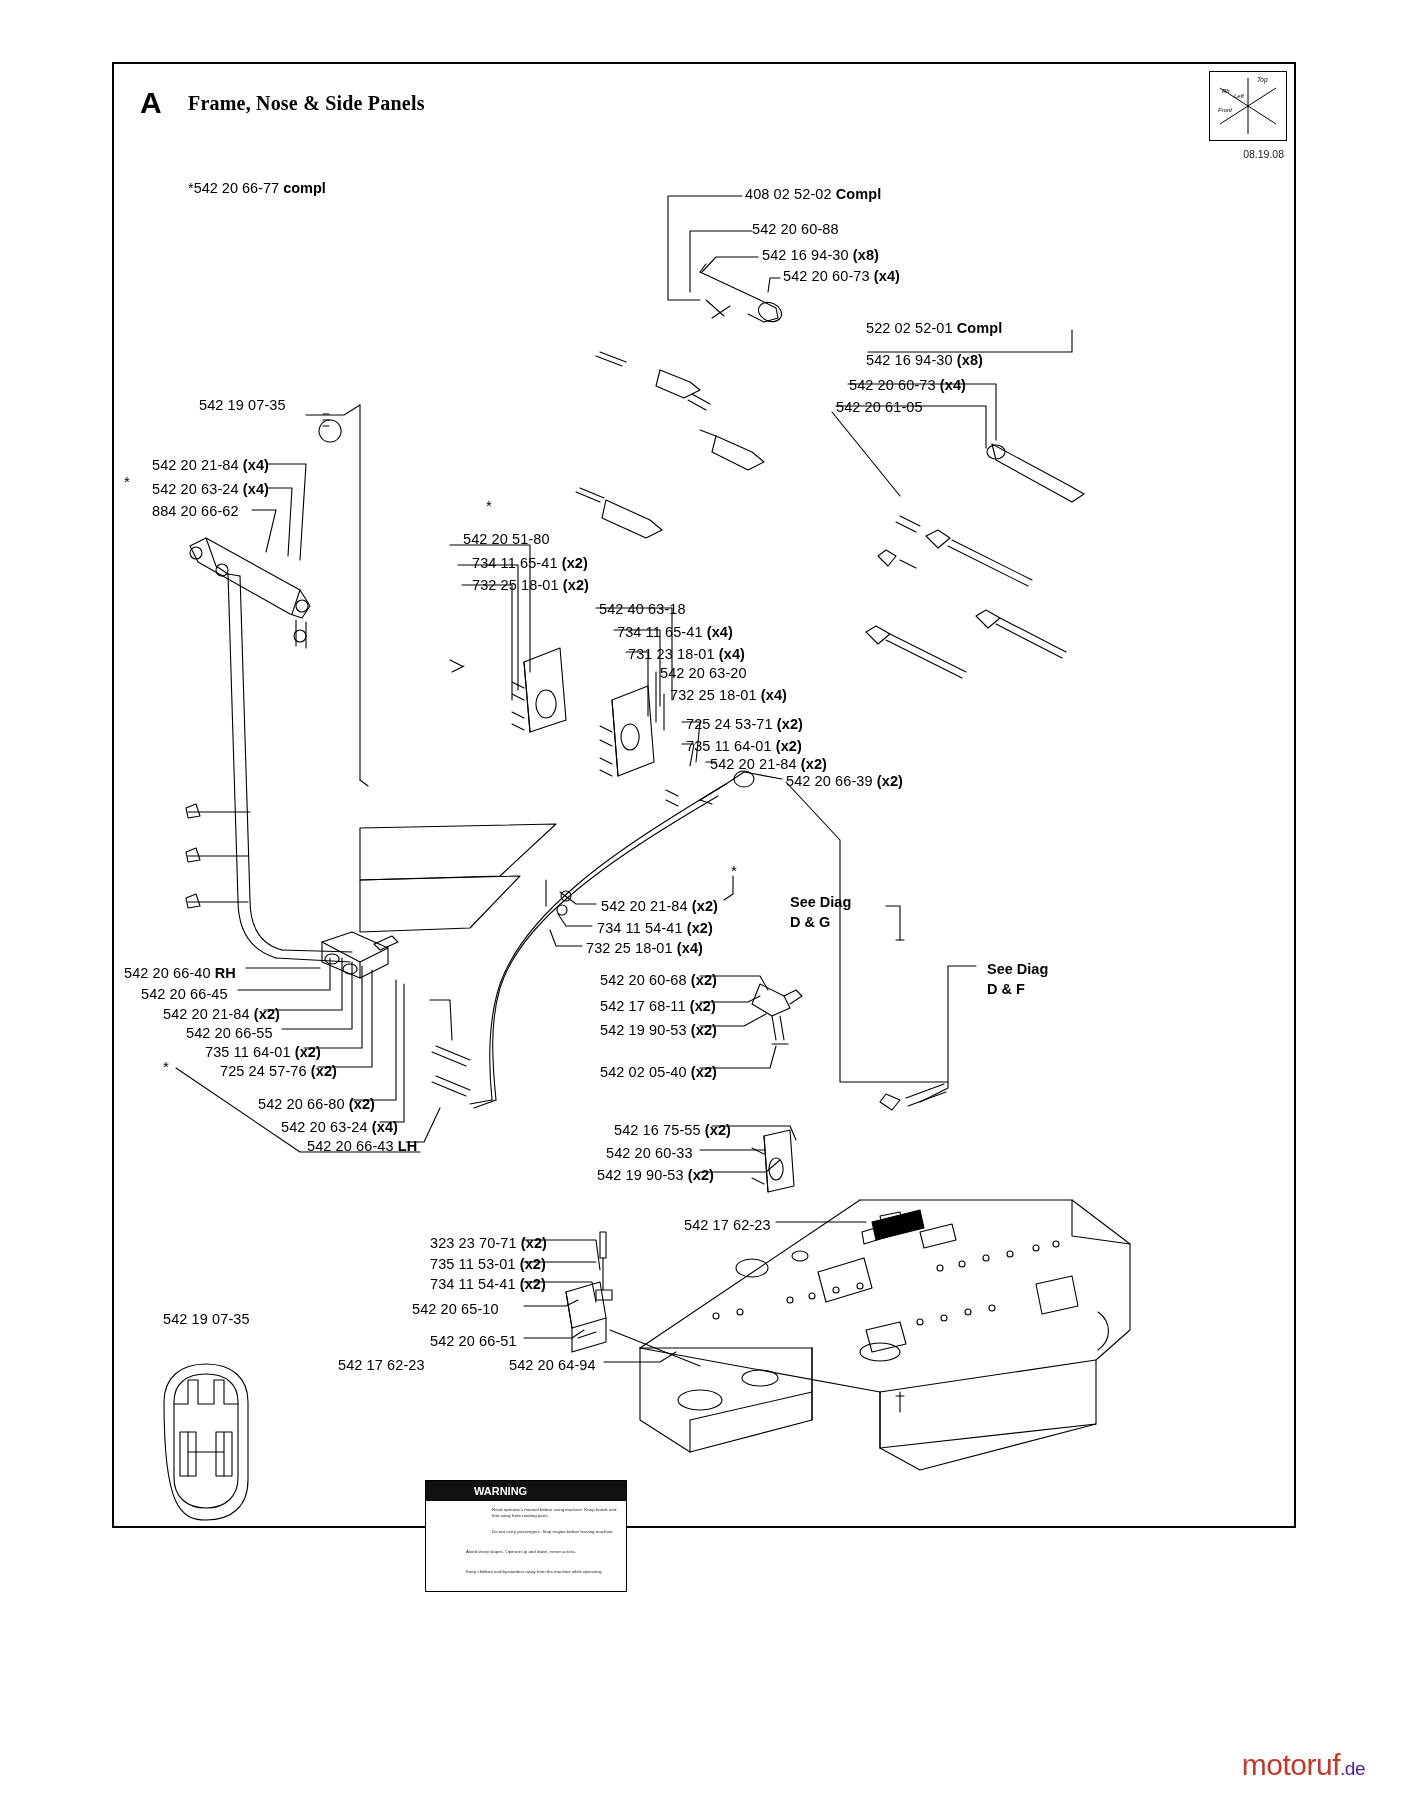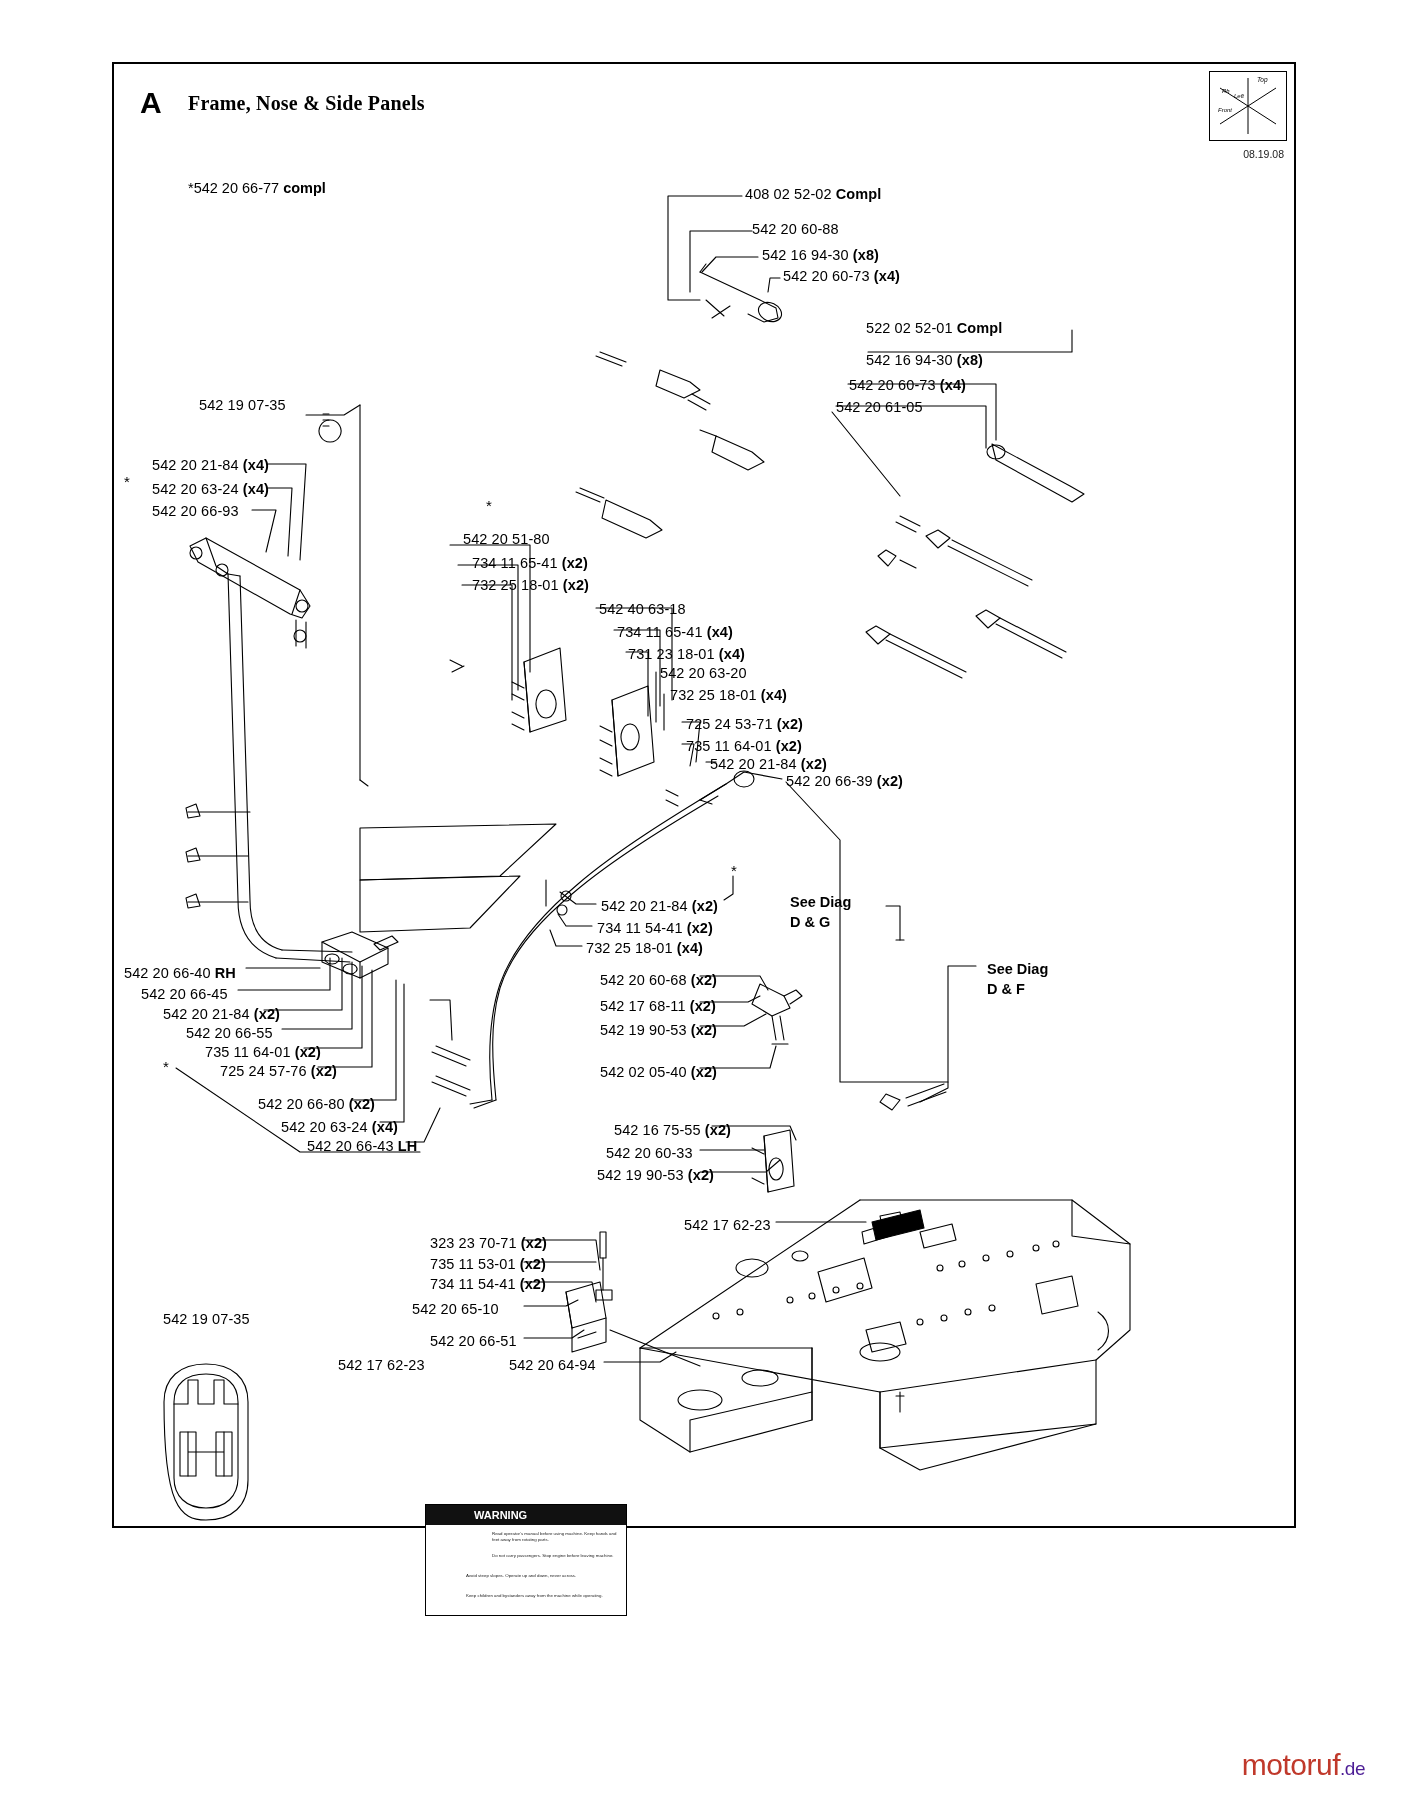--- a/index.html
+++ b/index.html
@@ -10,21 +10,21 @@
   .sec-title{position:absolute;left:74px;top:28px;font-size:20px;font-weight:bold;letter-spacing:.2px;font-family:Liberation Serif, serif;}
   .sec-sub{position:absolute;left:74px;top:72px;font-size:14.5px;margin-top:44px;}
   .sec-sub b{font-weight:bold;}
   .orient-box{position:absolute;right:7px;top:7px;width:76px;height:68px;border:1.5px solid #000;}
   .date{position:absolute;right:10px;top:84px;font-size:10.5px;color:#222;}
   .lbl{position:absolute;font-size:14.5px;white-space:nowrap;letter-spacing:.1px;}
   .lbl b{font-weight:bold;}
   .star{position:absolute;font-size:15px;}
   .seediag{position:absolute;font-size:14.5px;font-weight:bold;line-height:1.35;white-space:nowrap;}
   svg.art{position:absolute;left:0;top:0;width:1401px;height:1800px;pointer-events:none;}
-  .warnbox{position:absolute;left:425px;top:1480px;width:200px;height:110px;border:1.5px solid #000;background:#fff;margin-top:24px;}
+  .warnbox{position:absolute;left:425px;top:1480px;width:200px;height:110px;border:1.5px solid #000;background:#fff;}
   .warnhdr{position:absolute;left:0;top:0;width:200px;height:20px;background:#111;}
   .warnhdr span{color:#fff;font-size:11px;font-weight:bold;position:absolute;left:48px;top:4px;}
   .warn-txt{position:absolute;font-size:4.4px;line-height:1.45;color:#222;}
   .motoruf{position:absolute;right:36px;bottom:18px;font-size:30px;color:#c0392b;letter-spacing:-0.5px;}
   .motoruf .de{color:#4c1d95;font-size:19px;}
 </style>
 </head>
 <body>
 
 <div class="page">
@@ -293,21 +293,21 @@
   <div class="lbl" style="left:752px;top:221px"><span>542 20 60-88</span><b></b></div>
   <div class="lbl" style="left:762px;top:247px"><span>542 16 94-30 </span><b>(x8)</b></div>
   <div class="lbl" style="left:783px;top:268px"><span>542 20 60-73 </span><b>(x4)</b></div>
   <div class="lbl" style="left:866px;top:320px"><span>522 02 52-01 </span><b>Compl</b></div>
   <div class="lbl" style="left:866px;top:352px"><span>542 16 94-30 </span><b>(x8)</b></div>
   <div class="lbl" style="left:849px;top:377px"><span>542 20 60-73 </span><b>(x4)</b></div>
   <div class="lbl" style="left:836px;top:399px"><span>542 20 61-05</span><b></b></div>
   <div class="lbl" style="left:199px;top:397px"><span>542 19 07-35</span><b></b></div>
   <div class="lbl" style="left:152px;top:457px"><span>542 20 21-84 </span><b>(x4)</b></div>
   <div class="lbl" style="left:152px;top:481px"><span>542 20 63-24 </span><b>(x4)</b></div>
-  <div class="lbl" style="left:152px;top:503px"><span>542 20 66-93</span><b></b></div>
+  <div class="lbl" style="left:152px;top:503px"><span>884 20 66-62</span><b></b></div>
   <div class="lbl" style="left:463px;top:531px"><span>542 20 51-80</span><b></b></div>
   <div class="lbl" style="left:472px;top:555px"><span>734 11 65-41 </span><b>(x2)</b></div>
   <div class="lbl" style="left:472px;top:577px"><span>732 25 18-01 </span><b>(x2)</b></div>
   <div class="lbl" style="left:599px;top:601px"><span>542 40 63-18</span><b></b></div>
   <div class="lbl" style="left:617px;top:624px"><span>734 11 65-41 </span><b>(x4)</b></div>
   <div class="lbl" style="left:628px;top:646px"><span>731 23 18-01 </span><b>(x4)</b></div>
   <div class="lbl" style="left:660px;top:665px"><span>542 20 63-20</span><b></b></div>
   <div class="lbl" style="left:670px;top:687px"><span>732 25 18-01 </span><b>(x4)</b></div>
   <div class="lbl" style="left:686px;top:716px"><span>725 24 53-71 </span><b>(x2)</b></div>
   <div class="lbl" style="left:686px;top:738px"><span>735 11 64-01 </span><b>(x2)</b></div>

